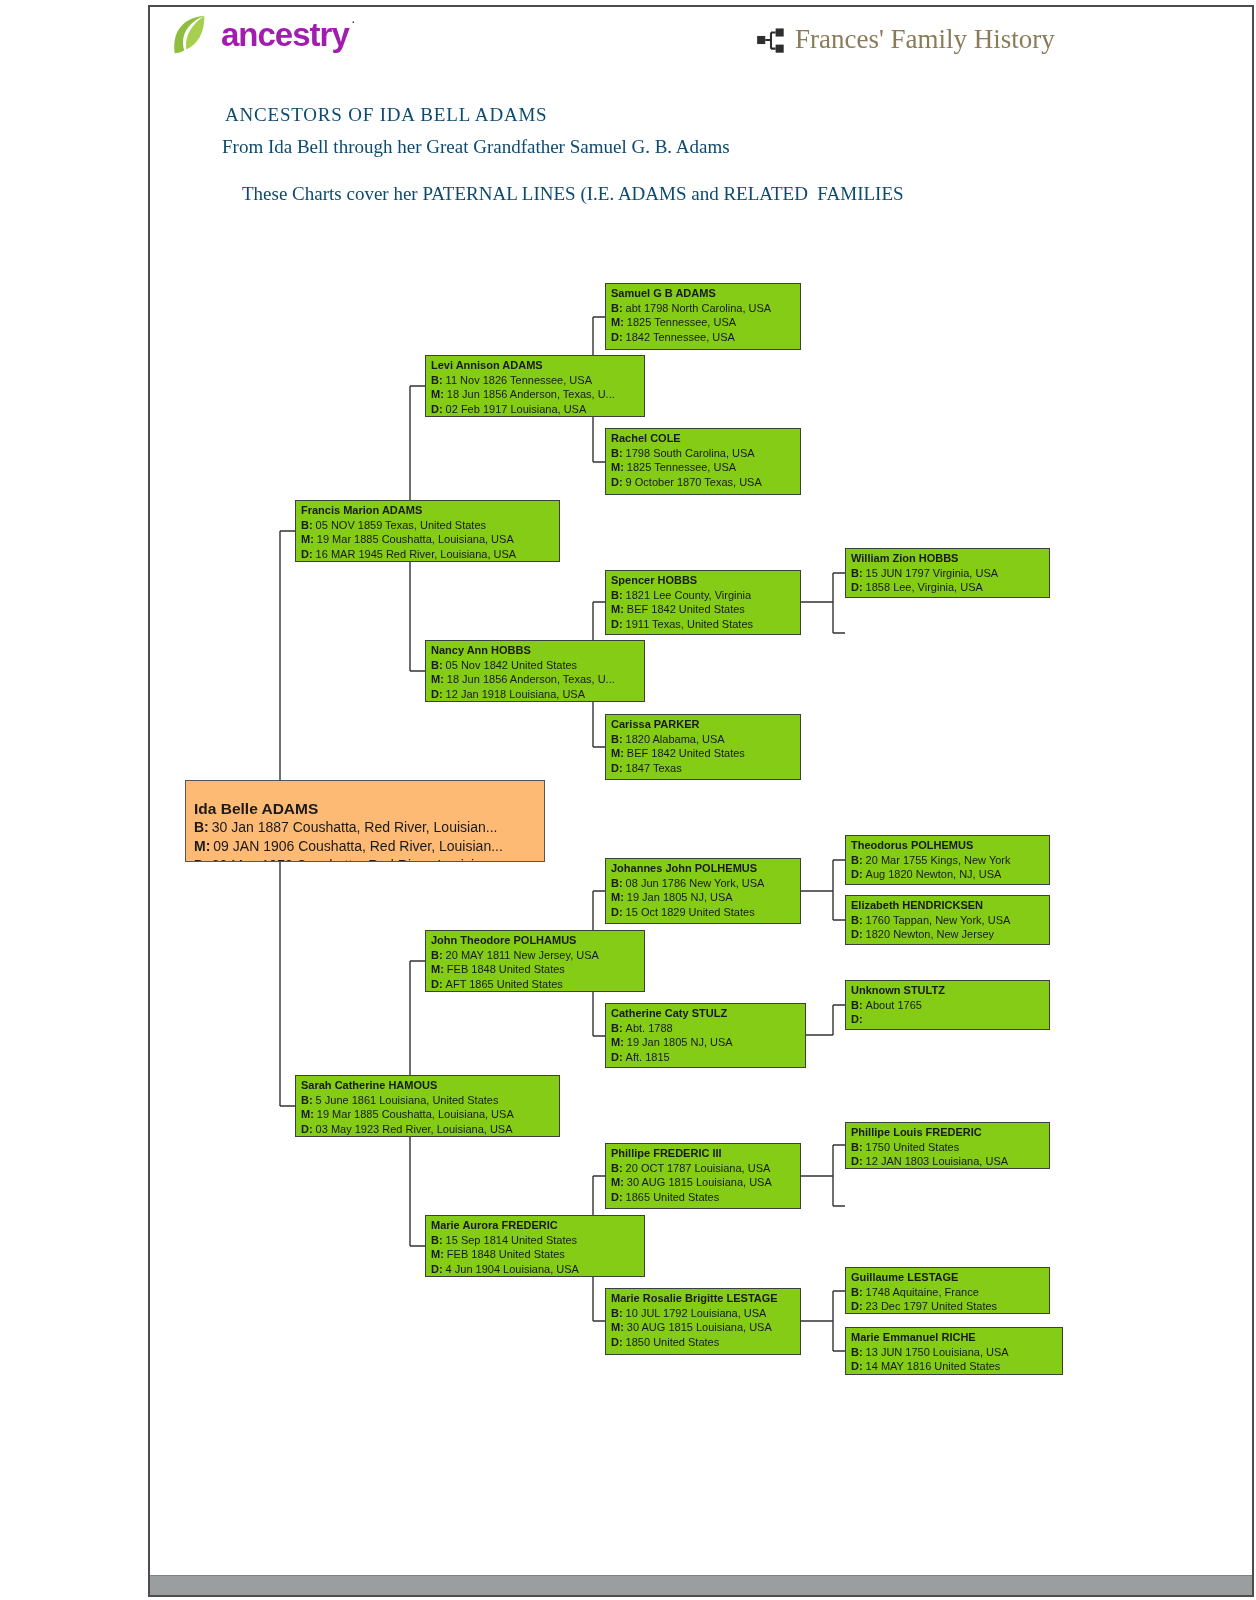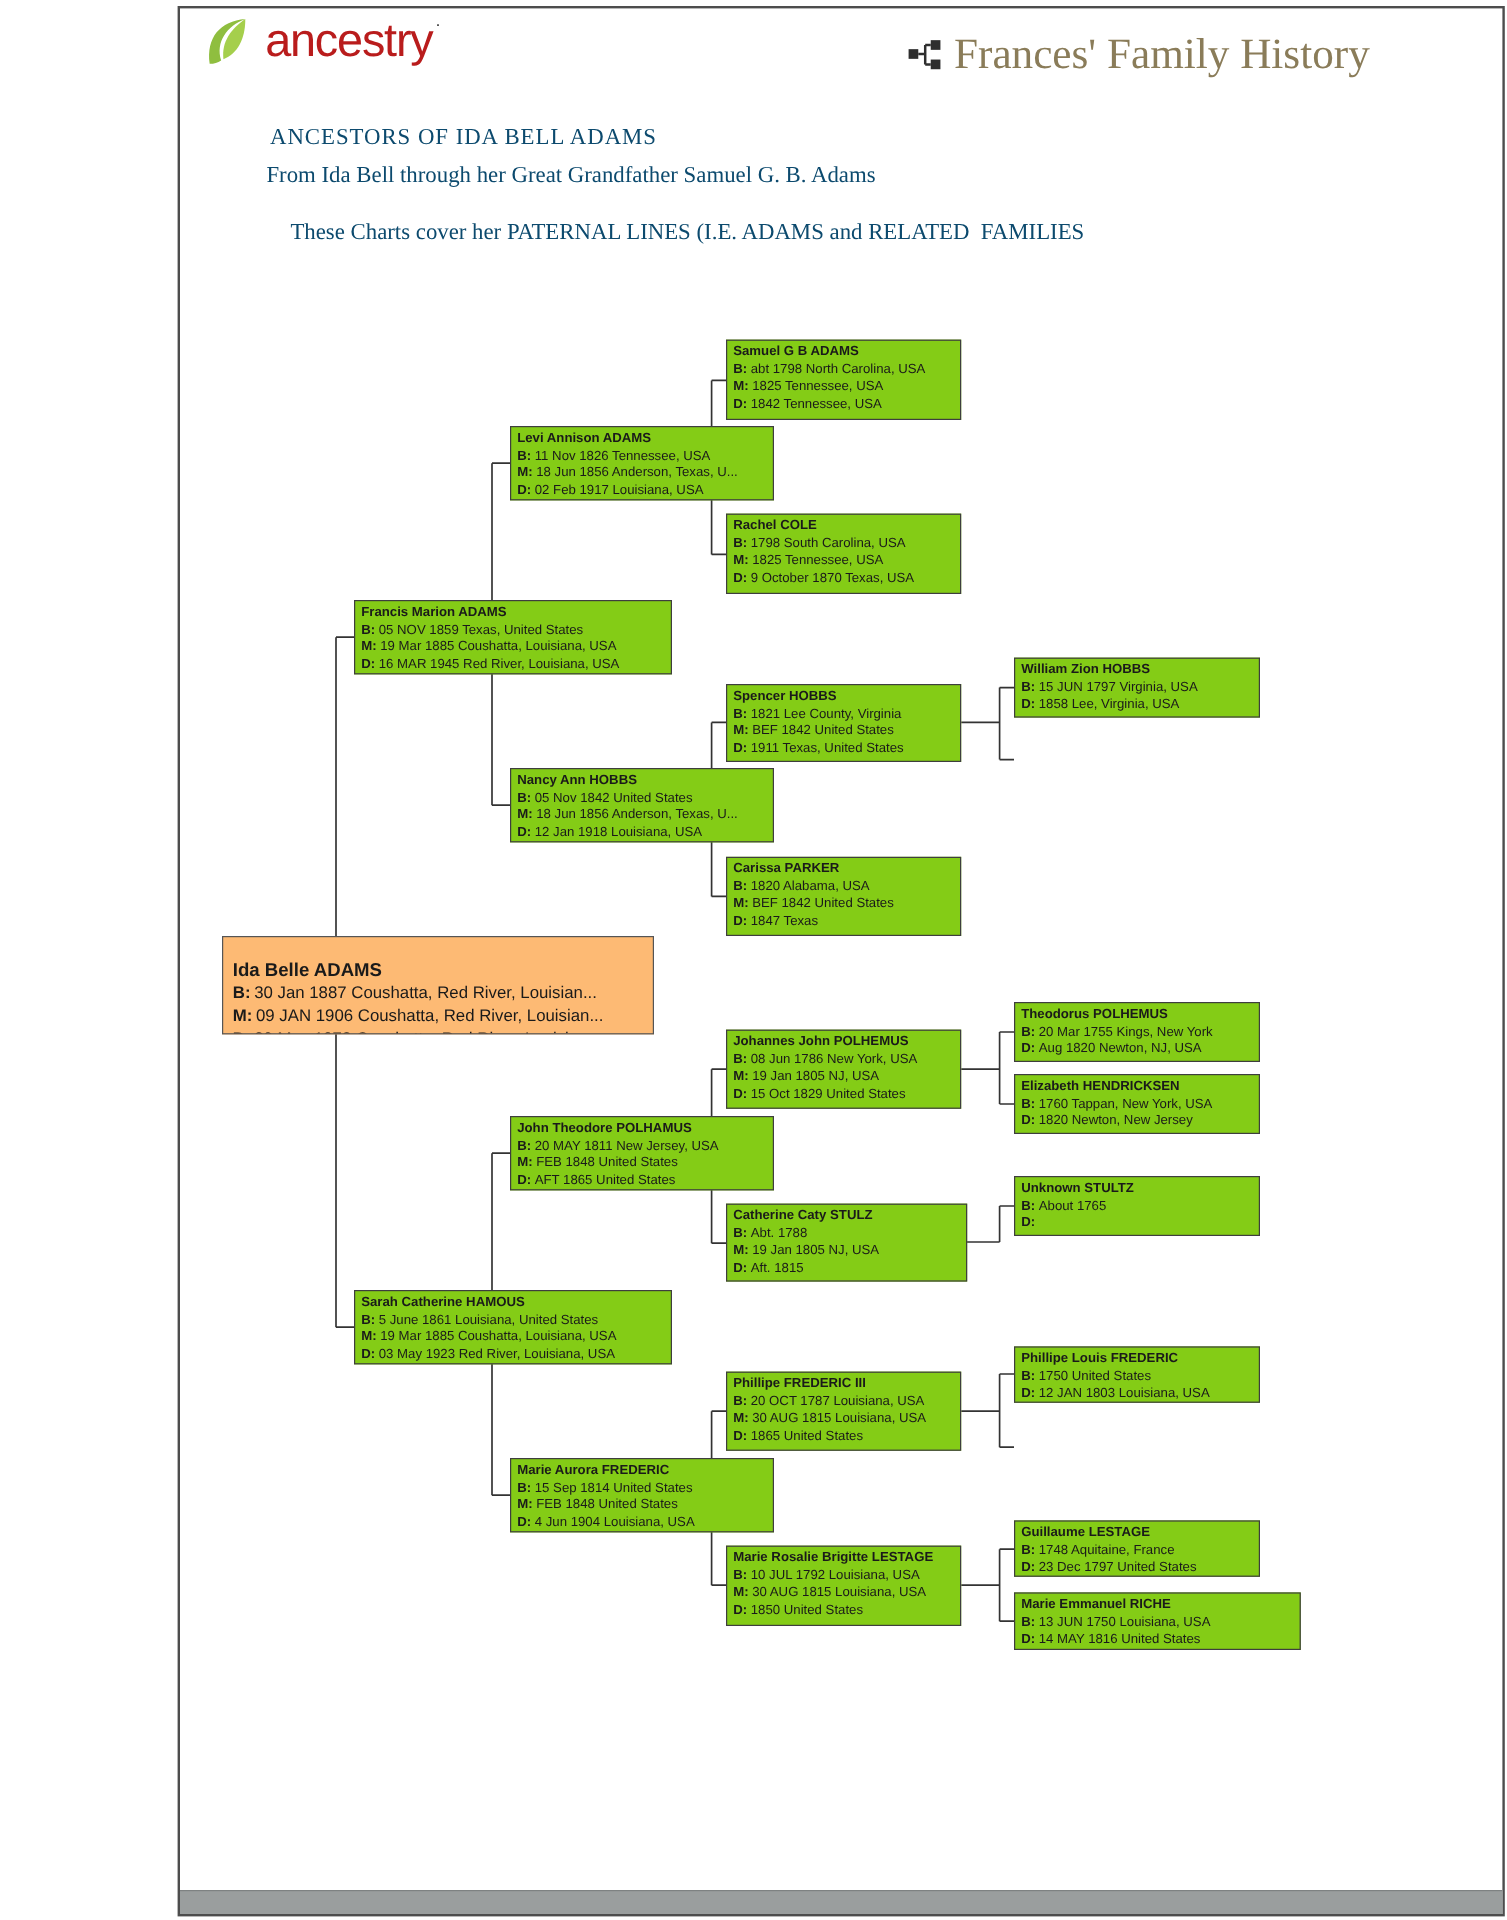--- a/index.html
+++ b/index.html
@@ -12,25 +12,25 @@
     position:absolute; left:148px; top:5px; width:1106px; height:1592px;
     border:2px solid #4d4d4d; background:#ffffff;
   }
   .page-bottom {
     position:absolute; left:150px; top:1575px; width:1102px; height:20px;
     background:#9a9e9e; border-top:1px solid #7e8282;
   }
   
   .logo { position:absolute; left:168px; top:12px; display:flex; align-items:center; }
   .logo svg { width:46px; height:46px; margin-right:7px; }
-  .logo-text { font-size:39px; font-weight:normal; color:#b91c1c; letter-spacing:-1px; }
+  .logo-text { font-size:33px; font-weight:bold; color:#a21caf; letter-spacing:-1px; }
   .logo-tm { font-size:15px; color:#3d3d3d; position:relative; top:-15px; margin-left:2px; }
   .site-title { position:absolute; left:756px; top:24px; display:flex; align-items:center; }
   .site-title svg { width:30px; height:30px; margin-right:9px; }
-  .site-title-text { font-family:"Liberation Serif", serif; font-size:36px; color:#8a7c59; }
+  .site-title-text { font-family:"Liberation Serif", serif; font-size:27px; color:#8a7c59; }
   
   .title-line { position:absolute; font-family:"Liberation Serif", serif; font-size:19px; color:#0c4a6e; white-space:pre; }
   #t1 { left:225px; top:104px; letter-spacing:0.8px; }
   #t2 { left:222px; top:136px; }
   #t3 { left:242px; top:183px; }
   
   .connectors { position:absolute; left:0; top:0; pointer-events:none; }
   .connectors path { stroke:#333333; stroke-width:1.4; fill:none; }
   
   .pbox {
@@ -208,20 +208,20 @@
   <div class="pbox" style="left:845px;top:1122px;width:205px;height:47px">
       <div class="pname">Phillipe Louis FREDERIC</div>
       <div class="pline"><span class="plab">B:</span><span class="pval">1750 United States</span></div>
       <div class="pline"><span class="plab">D:</span><span class="pval">12 JAN 1803 Louisiana, USA</span></div>
     </div>
   <div class="pbox" style="left:845px;top:1267px;width:205px;height:47px">
       <div class="pname">Guillaume LESTAGE</div>
       <div class="pline"><span class="plab">B:</span><span class="pval">1748 Aquitaine, France</span></div>
       <div class="pline"><span class="plab">D:</span><span class="pval">23 Dec 1797 United States</span></div>
     </div>
-  <div class="pbox" style="left:845px;top:1327px;width:239px;height:48px">
+  <div class="pbox" style="left:845px;top:1327px;width:218px;height:48px">
       <div class="pname">Marie Emmanuel RICHE</div>
       <div class="pline"><span class="plab">B:</span><span class="pval">13 JUN 1750 Louisiana, USA</span></div>
       <div class="pline"><span class="plab">D:</span><span class="pval">14 MAY 1816 United States</span></div>
     </div>
 
   <div class="page-bottom"></div>
 </div>
 
 </body></html>

